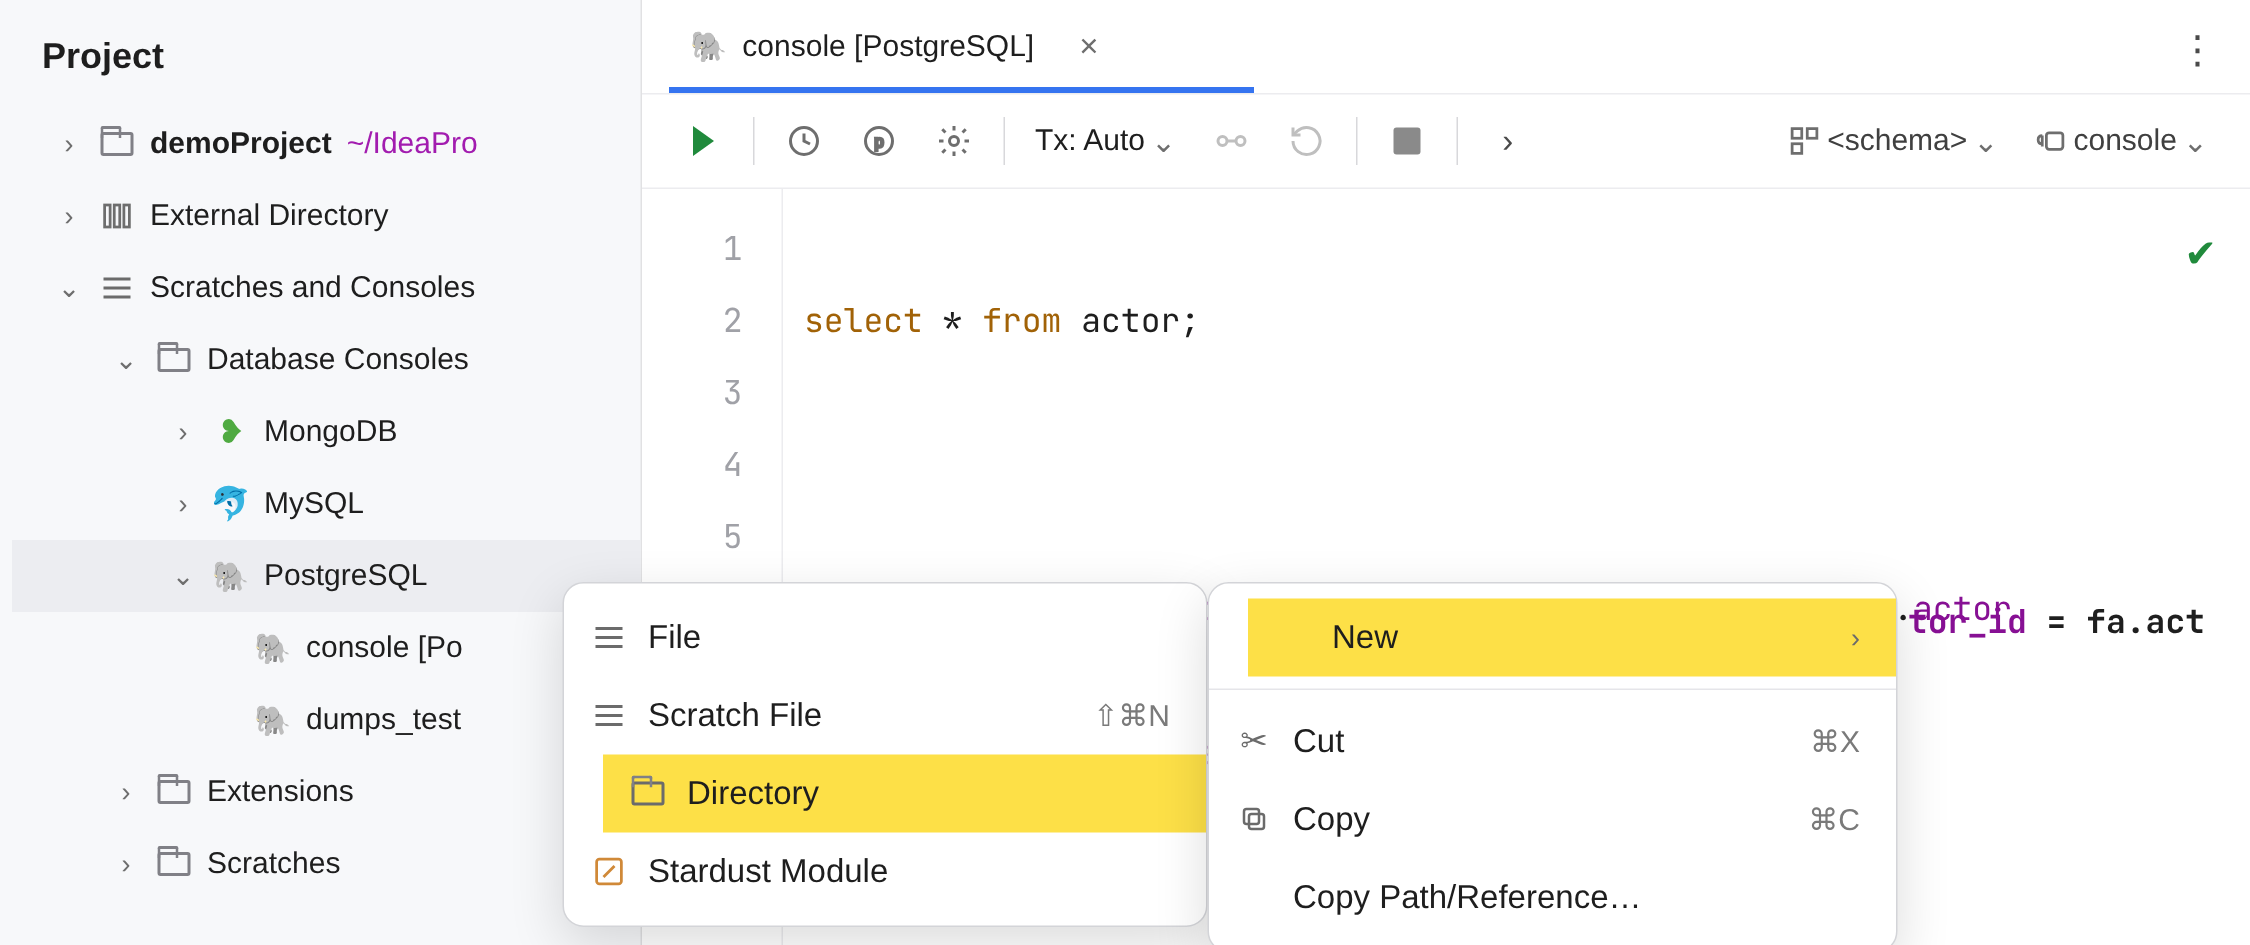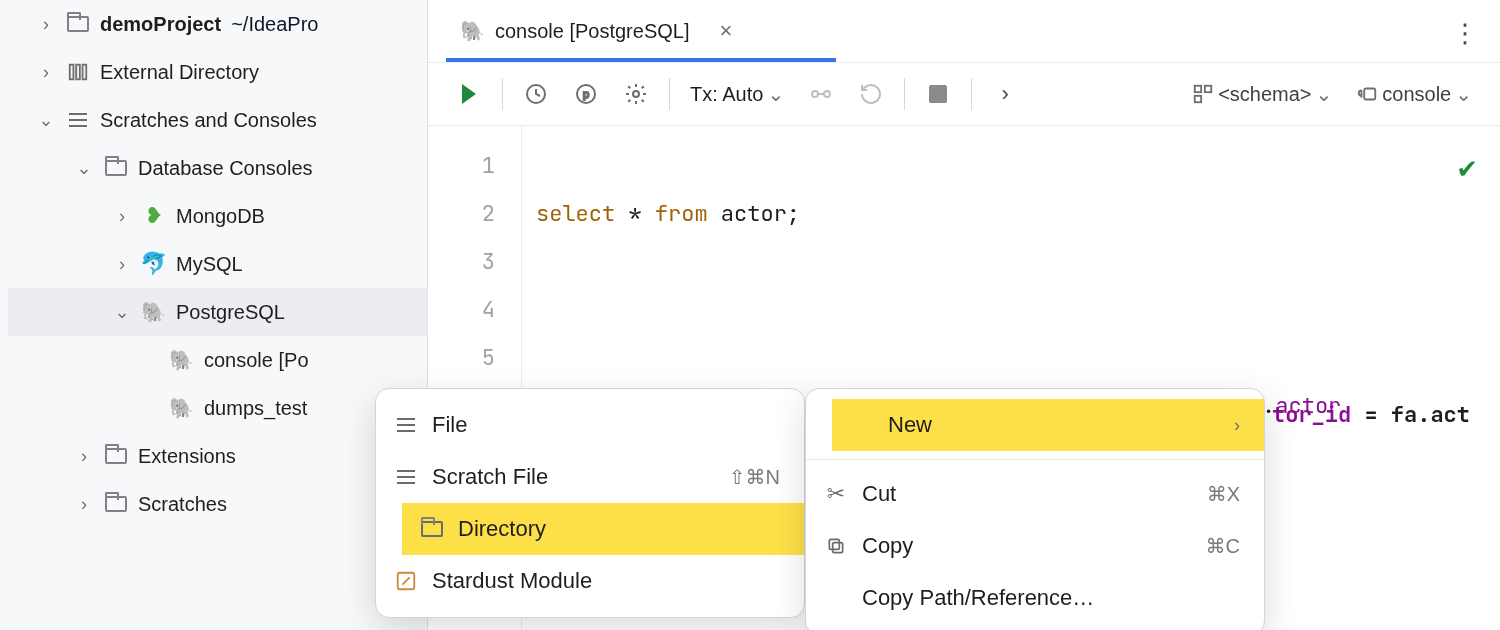--- a/index.html
+++ b/index.html
@@ -49,21 +49,21 @@
       align-items: center;
       justify-content: center;
       margin-right: 4px;
       color: #6e6e6e;
     }
     .pad-0{ padding-left: 24px; }
     .pad-1{ padding-left: 62px; }
     .pad-2{ padding-left: 100px; }
     .pad-3{ padding-left: 160px; }
     .bold-lbl { font-weight: 700; }
-    .path-lbl { color: #0f172a; margin-left: 6px;}
+    .path-lbl { color: #a21caf; margin-left: 6px;}
     .tree-item.selected { background: #ecedf1; }
     
     .editor {
       position: absolute;
       left: 428px; top: 0;
       right: 0; height: 630px;
       background: #fff;
     }
     .tabbar {
       height: 62px;
@@ -175,20 +175,21 @@
     .mongo-leaf{ color:#4faa41; font-size:22px;}
     .mysql-dol{ color:#5d87a1; font-size:22px;}
     .filelines{ display:inline-block; width:18px; height:14px; border-top:2px solid #6b6b6b; border-bottom:2px solid #6b6b6b; position:relative;}
     .filelines::after{content:"";position:absolute;top:4px;left:0;width:18px;height:2px;background:#6b6b6b;}
     svg{ display:block; }
   </style>
 </head>
 <body>
 
 <div class="sidebar">
+  <div class="sidebar-title">Project</div>
   <div class="tree">
 
     <div class="tree-item pad-0">
       <span class="chev">›</span>
       <span class="ic">
           <span class="folder-g"></span>
         </span>
       <span class="bold-lbl">demoProject</span>
       <span class="path-lbl">~/IdeaPro</span>
     </div>

